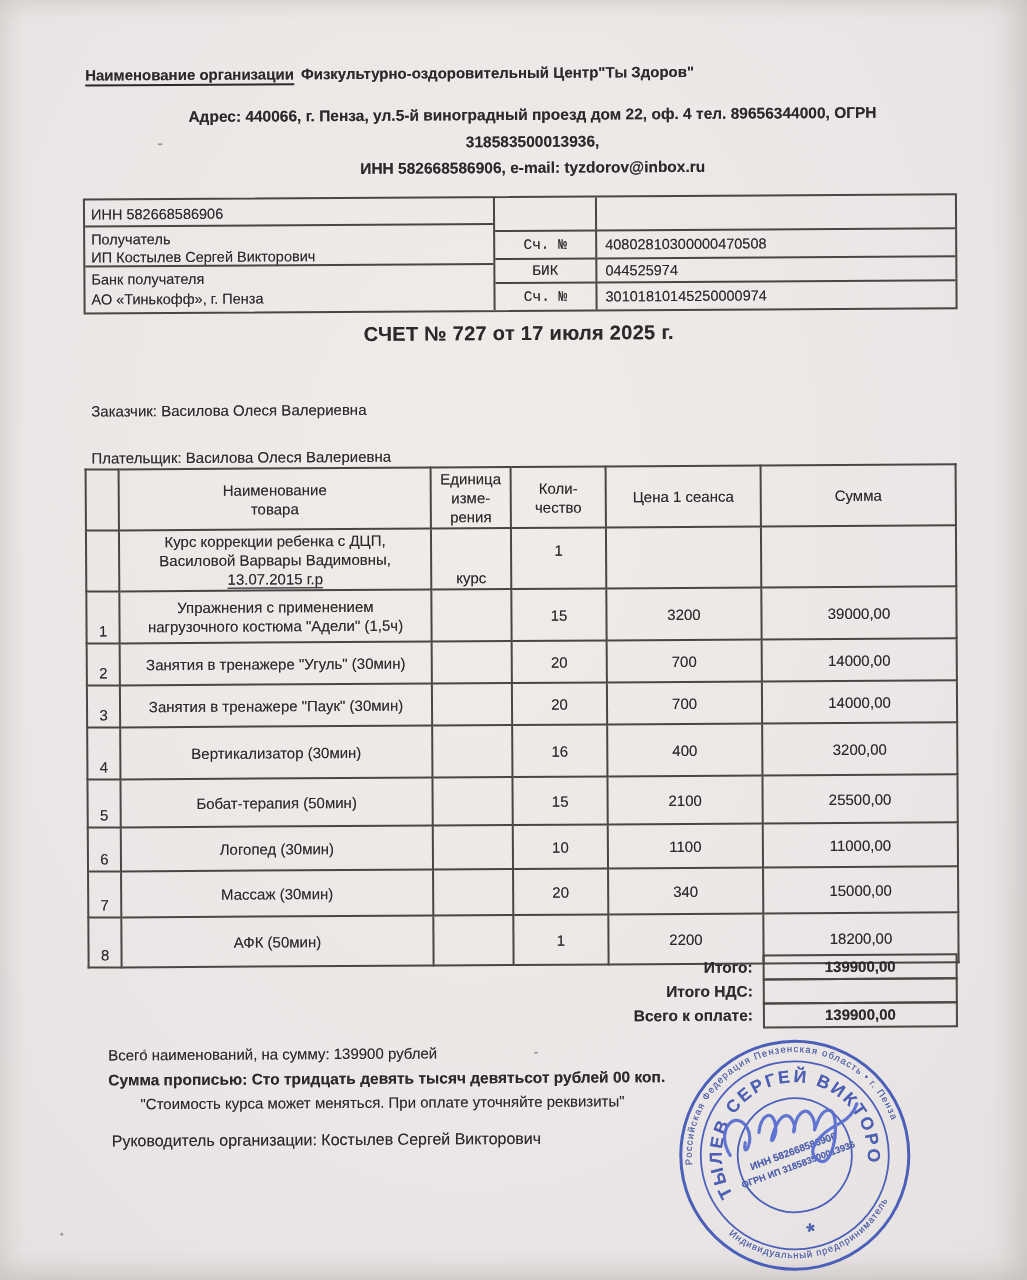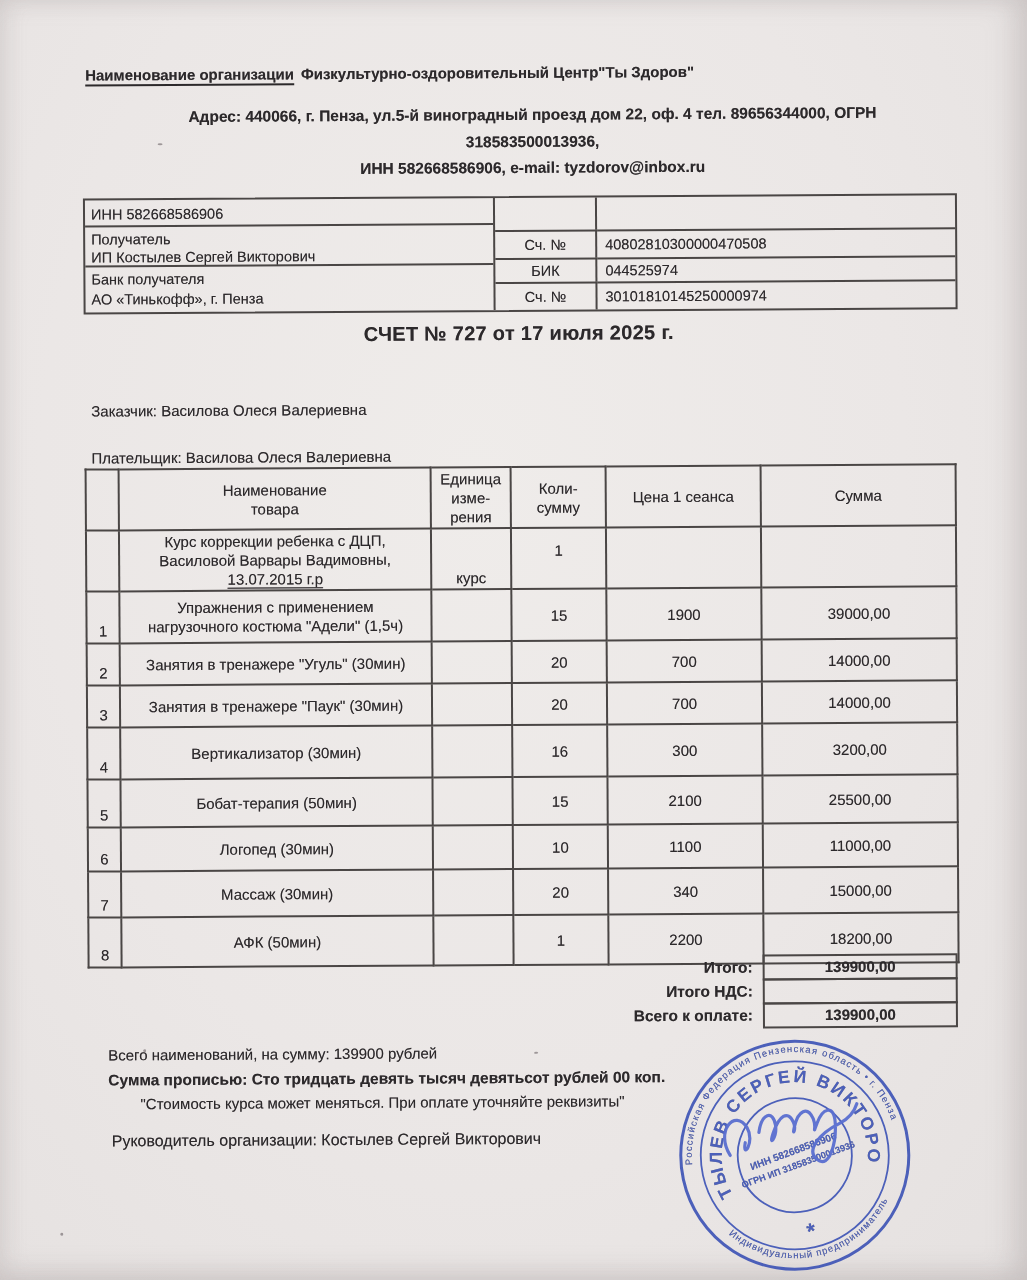--- a/index.html
+++ b/index.html
@@ -27,21 +27,21 @@
   .org-line .u{border-bottom:2px solid #2c292b;padding-bottom:1px;margin-right:7px;}
   .addr{position:absolute;left:95px;top:102px;width:880px;text-align:center;font-weight:bold;font-size:15.5px;line-height:26.5px;}
   
   .bank{position:absolute;left:85px;top:196px;width:870px;height:112px;border:2px solid #4a4645;display:flex;font-size:14.5px;}
   .bank .left{width:408px;border-right:2px solid #4a4645;display:flex;flex-direction:column;}
   .bank .left .cell{padding:2px 6px 1px 6px;box-sizing:border-box;}
   .bank .left .c1{height:27px;line-height:24px;border-bottom:2px solid #4a4645;}
   .bank .left .c2{height:40px;border-bottom:2px solid #4a4645;line-height:18px;padding-top:3px;}
   .bank .left .c3{flex:1;line-height:18px;padding-top:3px;display:flex;flex-direction:column;justify-content:space-between;padding-bottom:4px;}
   .bank .right{flex:1;display:grid;grid-template-columns:102px 1fr;grid-template-rows:32px 28px 24px 1fr;}
-  .bank .right .lab{border-right:2px solid #4a4645;text-align:right;display:flex;align-items:center;justify-content:center;}
+  .bank .right .lab{border-right:2px solid #4a4645;text-align:right;display:flex;align-items:center;justify-content:center;font-family:Liberation Mono, monospace;}
   .bank .right .val{padding-left:8px;display:flex;align-items:center;}
   .bank .right .bt{border-top:2px solid #4a4645;}
   
   .title{position:absolute;left:85px;top:322px;width:870px;text-align:center;font-size:20px;font-weight:bold;letter-spacing:.3px;}
   .customer{position:absolute;left:92px;top:400px;font-size:15px;}
   .payer{position:absolute;left:92px;top:447px;font-size:15px;}
   
   table.items{position:absolute;left:85px;top:466px;width:870px;border-collapse:collapse;table-layout:fixed;font-size:15px;}
   .items th,.items td{border:2px solid #4a4645;padding:1px 3px;overflow:hidden;}
   .items th{font-weight:normal;white-space:pre-line;text-align:center;vertical-align:middle;line-height:19px;}
@@ -125,42 +125,42 @@
       </colgroup>
       <thead>
         <tr class="h-head">
           <th></th>
           <th>Наименование
 товара</th>
           <th>Единица
 изме-
 рения</th>
           <th>Коли-
-сумму</th>
+чество</th>
           <th>Цена 1 сеанса</th>
           <th>Сумма</th>
         </tr>
       </thead>
       <tbody>
         <tr class="h-r0">
           <td class="c-num"></td>
           <td class="c-name"><span class="blk">Курс коррекции ребенка с ДЦП,
 Василовой Варвары Вадимовны,</span><span class="underl">13.07.2015 г.р</span></td>
           <td class="unit-bottom">курс</td>
           <td class="qty-top">1</td>
           <td></td>
           <td></td>
         </tr>
         <tr class="h-r1">
           <td class="c-num">1</td>
           <td class="c-name">Упражнения с применением
 нагрузочного костюма "Адели" (1,5ч)</td>
           <td></td>
           <td>15</td>
-          <td>1900</td>
+          <td>3200</td>
           <td>39000,00</td>
         </tr>
         <tr class="h-r2">
           <td class="c-num">2</td>
           <td class="c-name">Занятия в тренажере "Угуль" (30мин)</td>
           <td></td>
           <td>20</td>
           <td>700</td>
           <td>14000,00</td>
         </tr>
@@ -170,21 +170,21 @@
           <td></td>
           <td>20</td>
           <td>700</td>
           <td>14000,00</td>
         </tr>
         <tr class="h-r4">
           <td class="c-num">4</td>
           <td class="c-name">Вертикализатор (30мин)</td>
           <td></td>
           <td>16</td>
-          <td>300</td>
+          <td>400</td>
           <td>3200,00</td>
         </tr>
         <tr class="h-r5">
           <td class="c-num">5</td>
           <td class="c-name">Бобат-терапия (50мин)</td>
           <td></td>
           <td>15</td>
           <td>2100</td>
           <td>25500,00</td>
         </tr>

